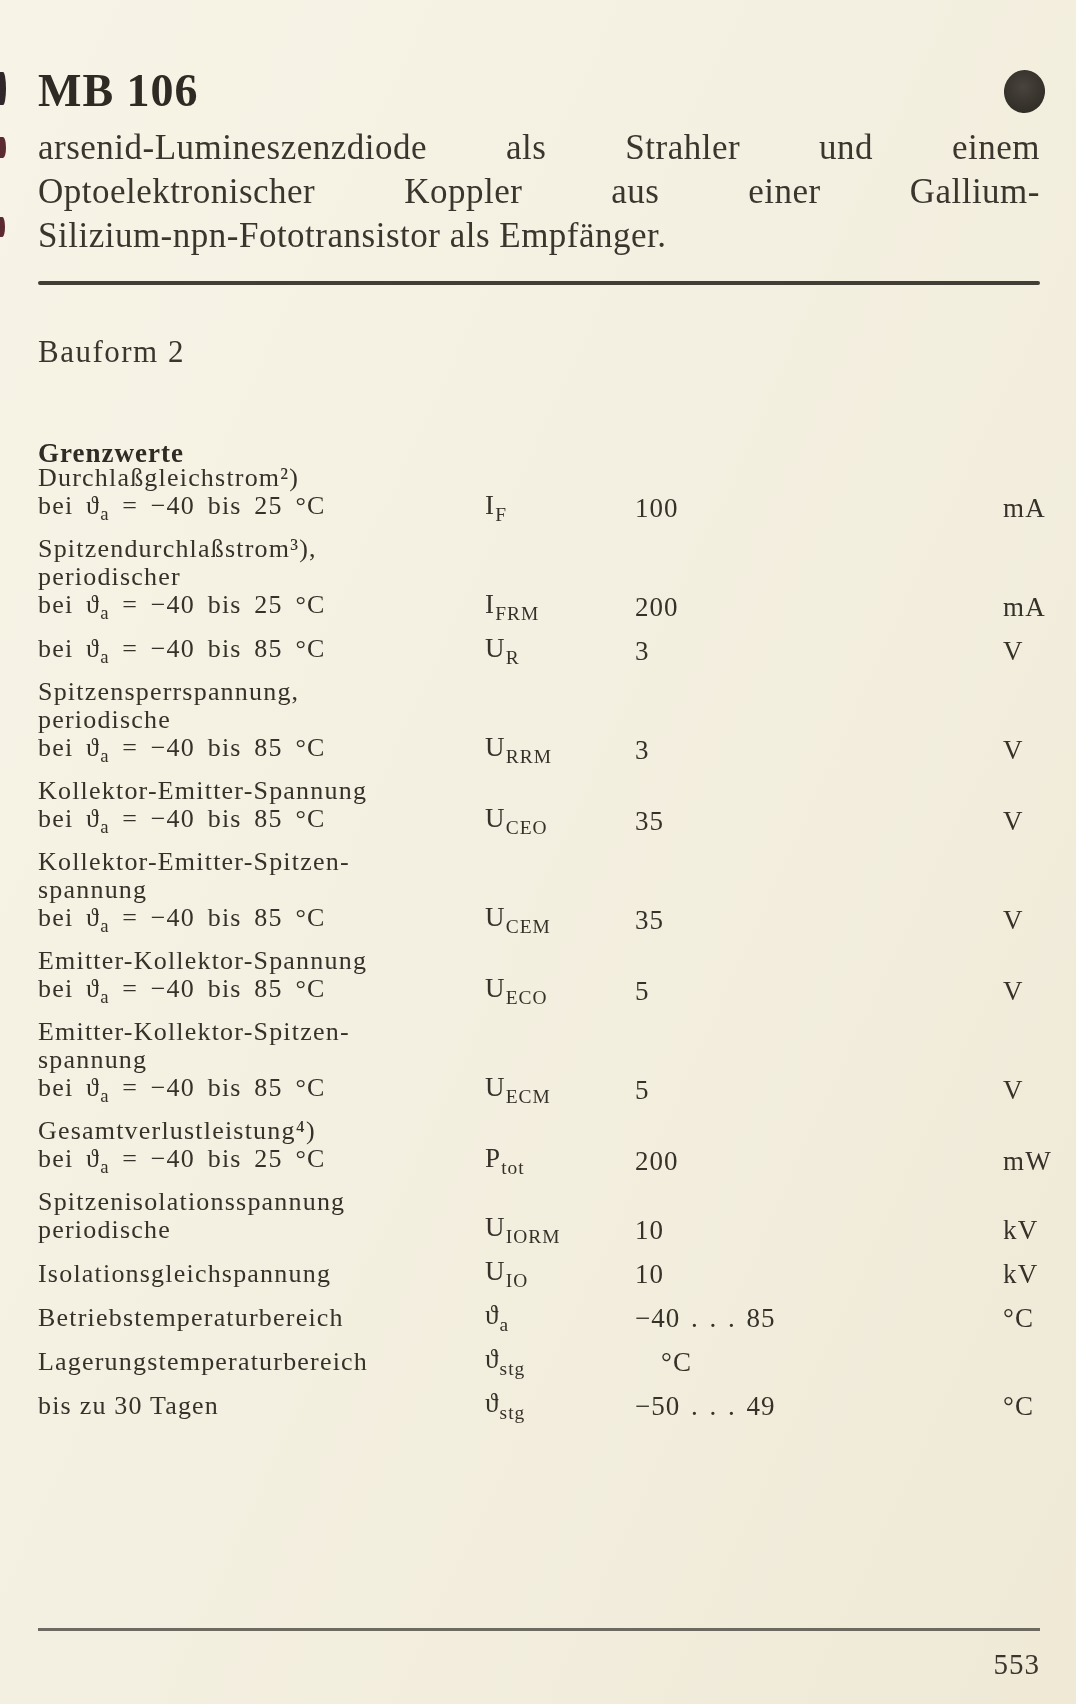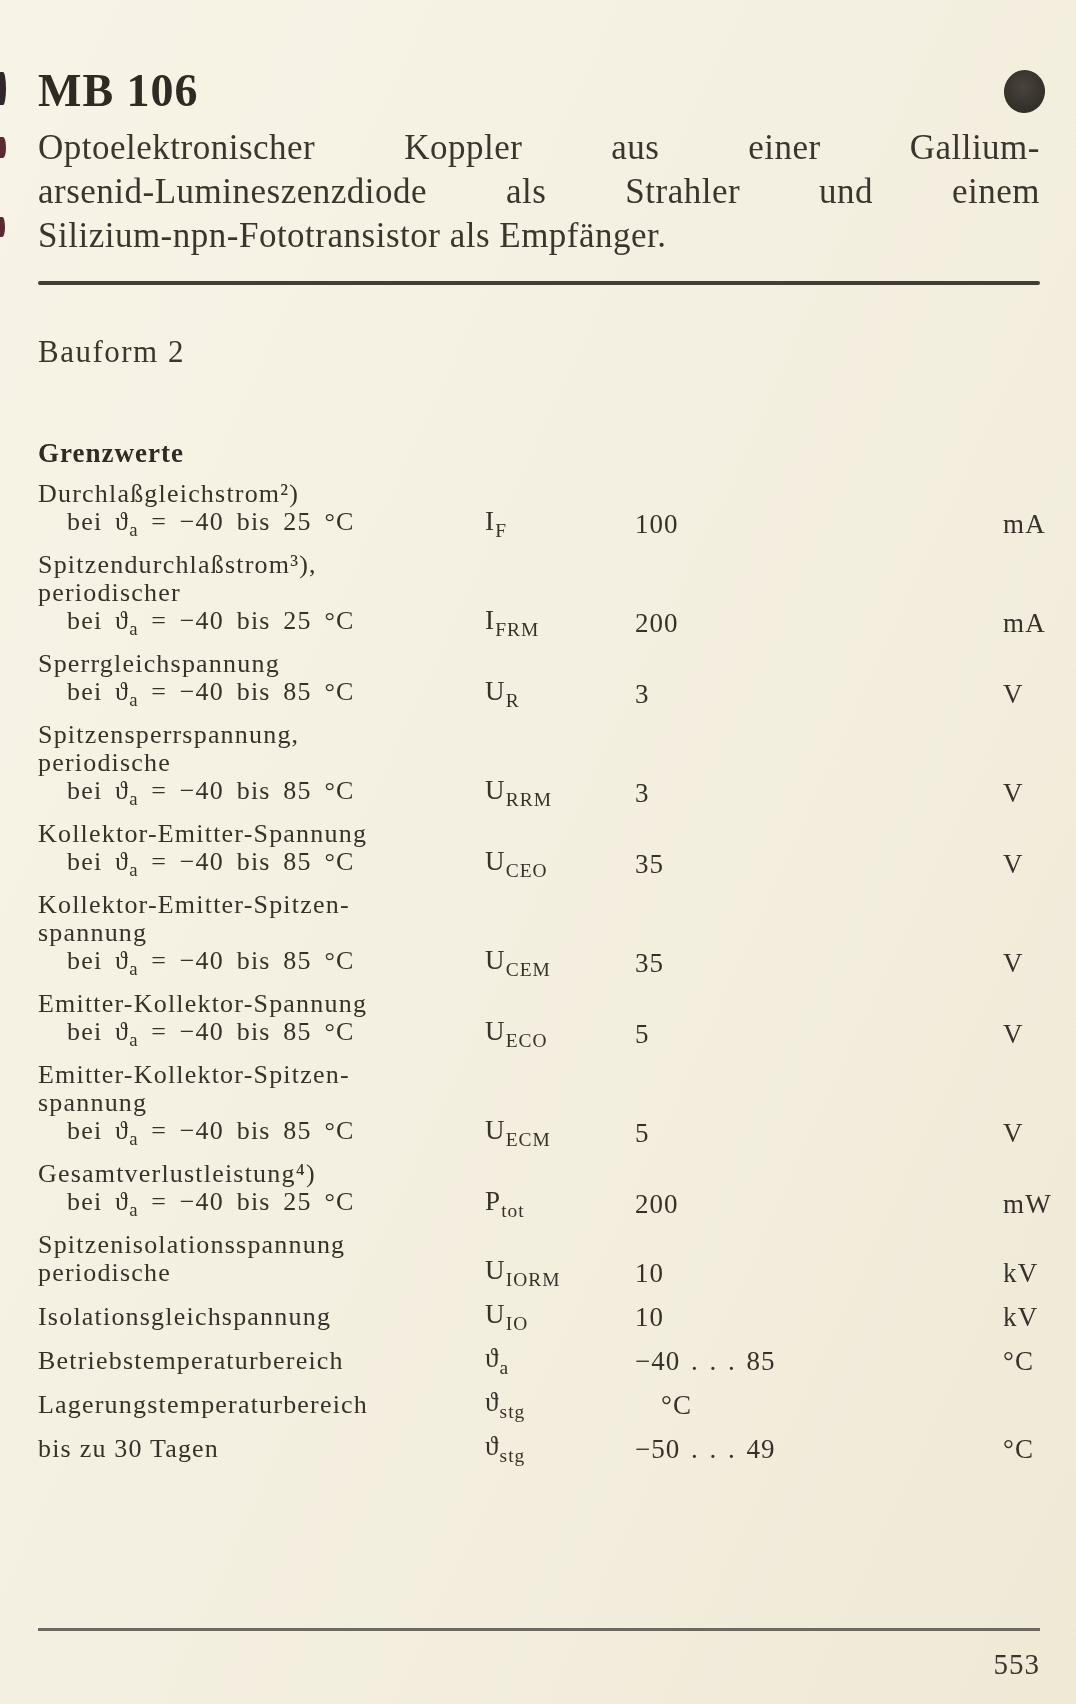--- a/index.html
+++ b/index.html
@@ -48,32 +48,32 @@
   }
   .bauform{
     position:absolute;left:38px;top:334px;
     font-size:31px;letter-spacing:1.5px;color:#3a362e;
   }
   .section-title{
     position:absolute;left:38px;top:438px;
     font-size:27px;font-weight:bold;letter-spacing:1px;color:#302c25;
   }
   .rows{
-    position:absolute;left:38px;top:480px;width:1002px;
+    position:absolute;left:38px;top:464px;width:1002px;
   }
   .limit-row{
     display:grid;
     grid-template-columns:447px 150px 342px 63px;
     align-items:end;
     margin-bottom:13px;
     font-size:26px;line-height:28px;
     letter-spacing:1.2px;
   }
   .name-cell .nline{white-space:nowrap;}
-  .name-cell .cond{margin-left:29px;word-spacing:5px;white-space:nowrap;}
+  .name-cell .cond{word-spacing:5px;white-space:nowrap;}
   .sym-cell{font-size:27px;white-space:nowrap;}
   .val-cell{font-size:27px;letter-spacing:1px;white-space:nowrap;word-spacing:3px;}
   .unit-cell{padding-left:26px;font-size:27px;white-space:nowrap;}
   .sub{
     display:inline-block;font-size:0.72em;letter-spacing:1px;
     position:relative;top:0.34em;
   }
   .rule-bottom{
     position:absolute;left:38px;top:1628px;width:1002px;height:3px;
     background:#56524a;opacity:.85;
@@ -89,22 +89,22 @@
 <div class="page">
 
   <div class="edge-mark m1"></div>
   <div class="edge-mark m2"></div>
   <div class="edge-mark m3"></div>
 
   <div class="model">MB 106</div>
   <div class="corner-dot"></div>
 
   <div class="description">
+    <div class="line just">arsenid-Lumineszenzdiode als Strahler und einem</div>
     <div class="line just">Optoelektronischer Koppler aus einer Gallium-</div>
-    <div class="line just">arsenid-Lumineszenzdiode als Strahler und einem</div>
     <div class="line">Silizium-npn-Fototransistor als Empfänger.</div>
   </div>
 
   <div class="rule-top"></div>
 
   <div class="bauform">Bauform 2</div>
 
   <div class="section-title">Grenzwerte</div>
 
   <div class="rows">
@@ -122,21 +122,20 @@
           <div class="nline">Spitzendurchlaßstrom³),</div>
           <div class="nline">periodischer</div>
           <div class="cond">bei ϑ<span class="sub">a</span> = −40 bis 25 °C</div>
         </div>
         <div class="sym-cell"><span>I<span class="sub">FRM</span></span></div>
         <div class="val-cell">200</div>
         <div class="unit-cell">mA</div>
       </div>
       <div class="limit-row">
         <div class="name-cell">
-          <div class="nline">Sperrgleichspannung</div>
           <div class="cond">bei ϑ<span class="sub">a</span> = −40 bis 85 °C</div>
         </div>
         <div class="sym-cell"><span>U<span class="sub">R</span></span></div>
         <div class="val-cell">3</div>
         <div class="unit-cell">V</div>
       </div>
       <div class="limit-row">
         <div class="name-cell">
           <div class="nline">Spitzensperrspannung,</div>
           <div class="nline">periodische</div>

